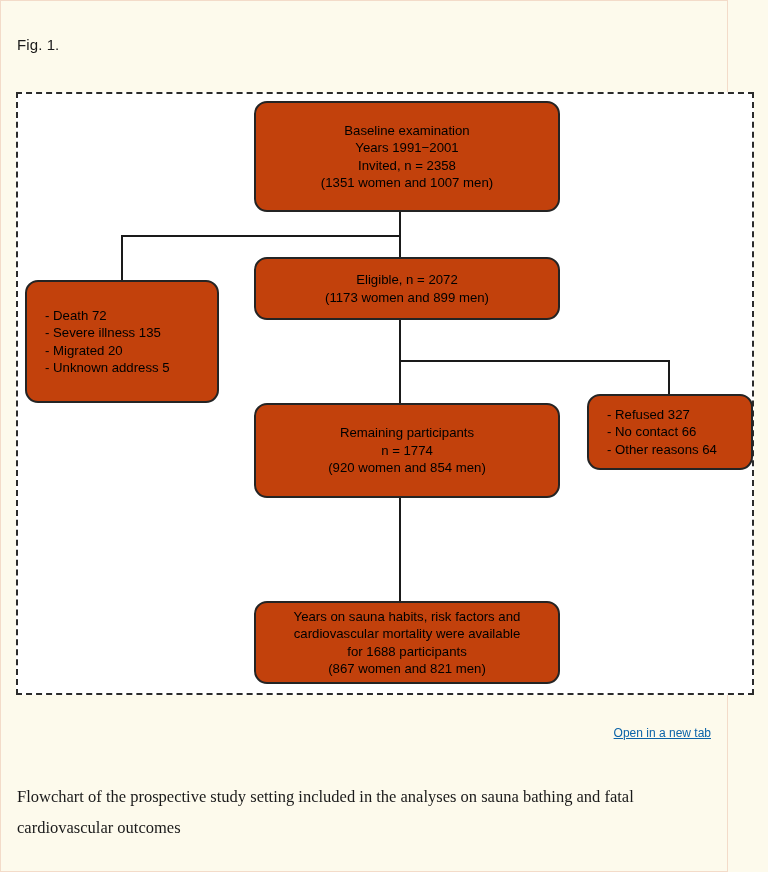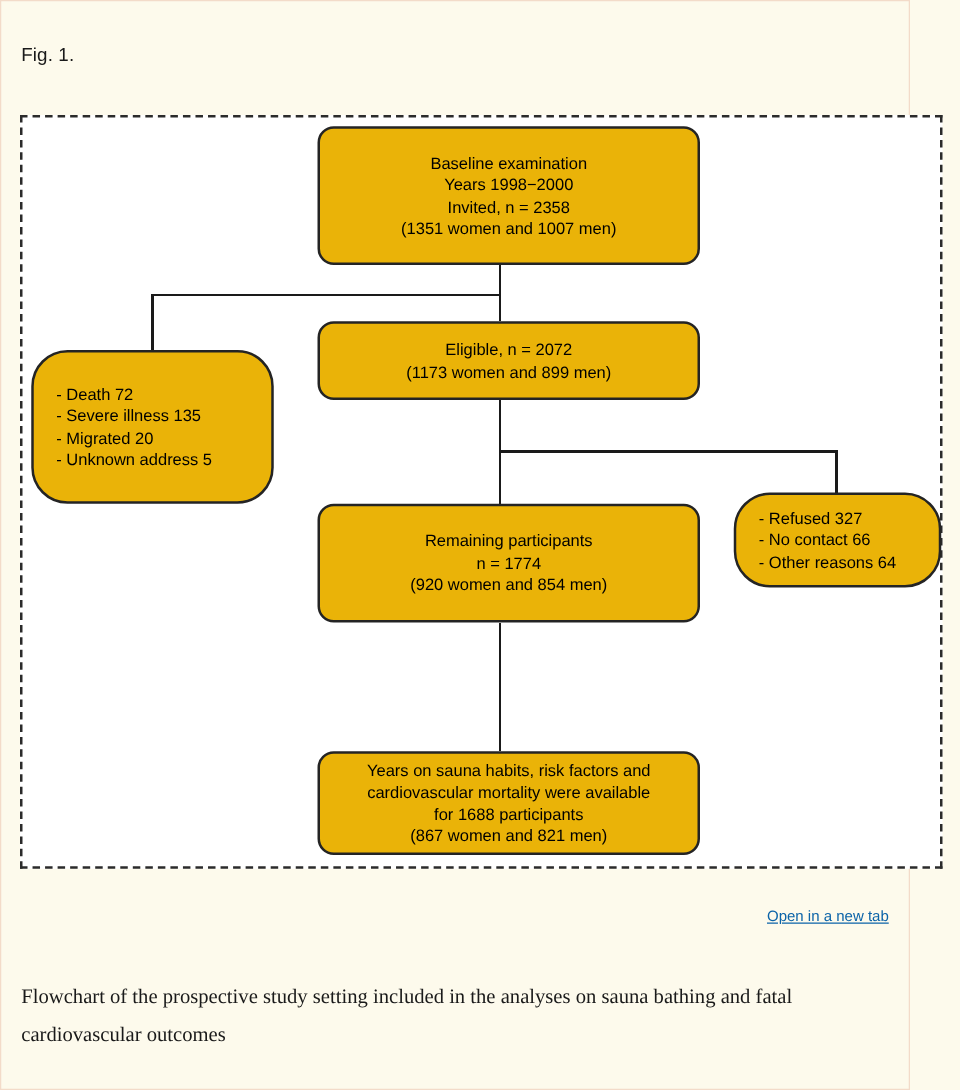--- a/index.html
+++ b/index.html
@@ -49,41 +49,40 @@
     top: 0;
     width: 100%;
     height: 100%;
   }
   .canvas svg { display: block; }
 
   
   .node {
     position: absolute;
     box-sizing: border-box;
-    background: #eab308;
+    background: #c2410c;
     border: 2px solid #242424;
     border-radius: 13px;
     display: flex;
     align-items: center;
     justify-content: center;
     color: #000000;
     font-size: 13.2px;
     line-height: 17.5px;
     text-align: center;
     padding: 4px 10px;
     z-index: 3;
   }
   .node .lines { width: 100%; }
   .node .lines span { display: block; white-space: nowrap; }
 
   .node.left-align {
     justify-content: flex-start;
     text-align: left;
     padding-left: 18px;
-    border-radius: 29px;
   }
   .node.left-align .lines span { white-space: nowrap; }
 
   
   #node-baseline   { left: 236px; top:   7px; width: 306px; height: 111px; }
   #node-eligible   { left: 236px; top: 163px; width: 306px; height:  63px; }
   #node-remaining  { left: 236px; top: 309px; width: 306px; height:  95px; text-align: center; }
   #node-final      { left: 236px; top: 507px; width: 306px; height:  83px; }
   #node-excl-left  { left:   7px; top: 186px; width: 194px; height: 123px; }
   #node-excl-right { left: 569px; top: 300px; width: 166px; height:  76px; }
@@ -132,21 +131,21 @@
           <path d="M382,267 L651,267 L651,300"></path>
 
           <path d="M382,404 L382,507"></path>
         </g>
       </svg>
     </div>
 
     <div class="node" id="node-baseline">
       <div class="lines">
         <span>Baseline examination</span>
-        <span>Years 1998−2000</span>
+        <span>Years 1991−2001</span>
         <span>Invited, n = 2358</span>
         <span>(1351 women and 1007 men)</span>
       </div>
     </div>
 
     <div class="node" id="node-eligible">
       <div class="lines">
         <span>Eligible, n = 2072</span>
         <span>(1173 women and 899 men)</span>
       </div>

